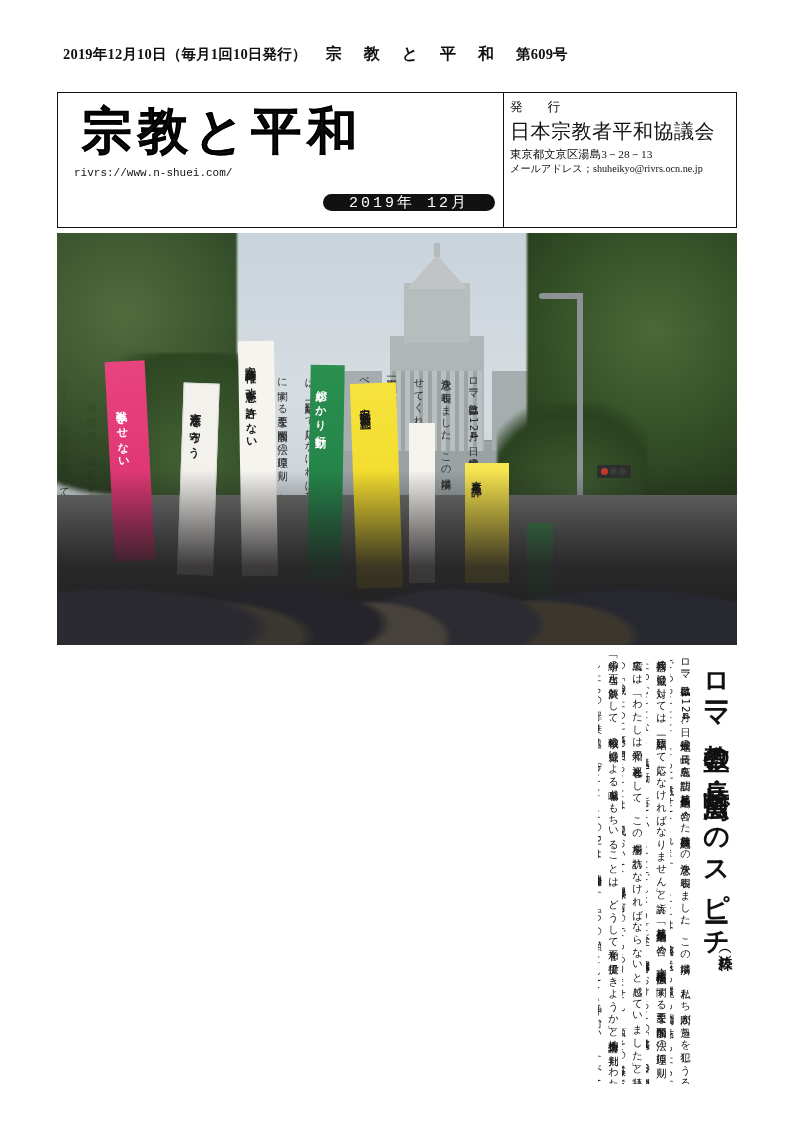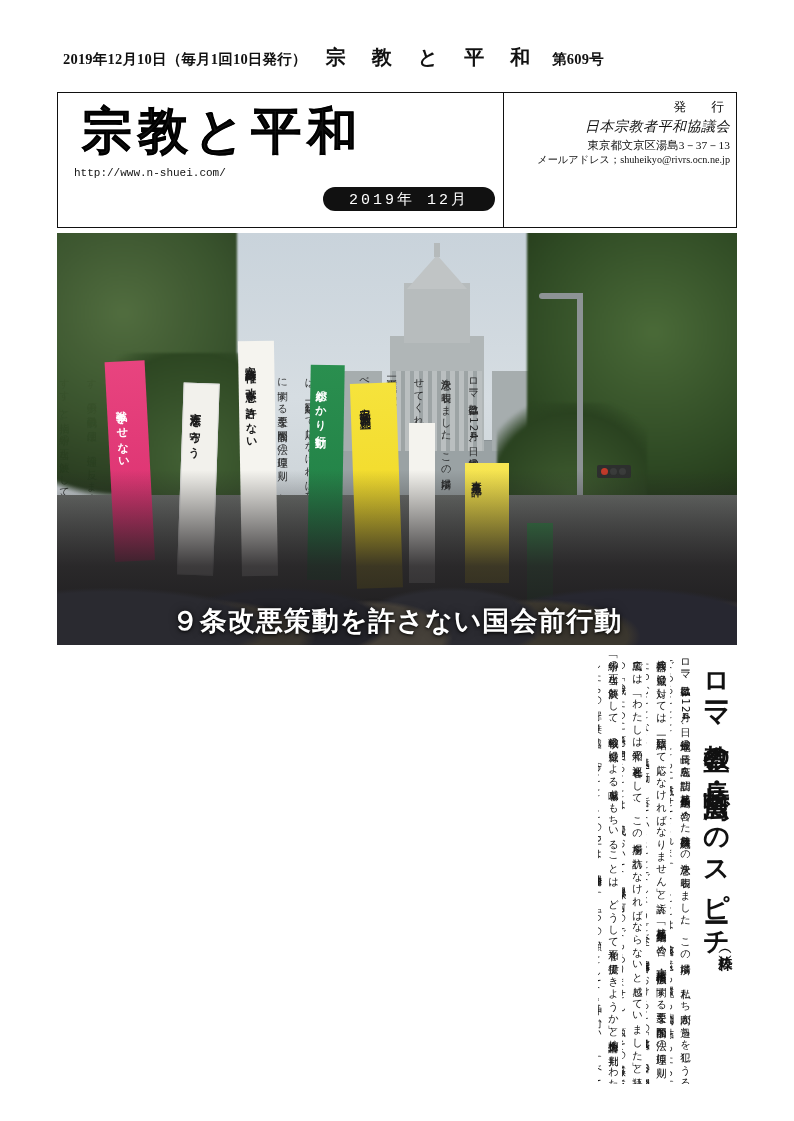--- a/index.html
+++ b/index.html
@@ -12,21 +12,21 @@
   }
   .page{position:relative;width:794px;height:1121px;box-sizing:border-box;padding:0;}
 
   
   .topline{
     position:absolute;left:47px;top:44px;width:700px;
     display:flex;align-items:baseline;gap:11px;
     font-size:14.5px;font-weight:bold;letter-spacing:0.2px;white-space:nowrap;margin-left:16px;
   }
   .topline span{margin-right:8px;}
-  .topline .big{font-size:20px;letter-spacing:3px;}
+  .topline .big{font-size:16px;letter-spacing:3px;}
 
   
   .masthead{
     position:absolute;left:57px;top:92px;width:680px;height:136px;
     border:1.6px solid #111;box-sizing:border-box;display:flex;
   }
   .mh-left{
     position:relative;flex:0 0 446px;border-right:1.6px solid #111;
     box-sizing:border-box;padding:6px 8px 4px 10px;
   }
@@ -40,31 +40,31 @@
     font-family:"Liberation Serif",serif;
     font-size:15.5px;letter-spacing:1.6px;margin-top:4px;margin-left:22px;
     white-space:nowrap;
   }
   .logo-url{
     font-family:"Liberation Mono","DejaVu Sans Mono",monospace;
     font-size:11px;margin-top:9px;margin-left:6px;
   }
   .date-badge{
     position:absolute;right:8px;bottom:16px;
-    width:172px;height:24px;border-radius:17px;background:#111;color:#fff;
+    width:172px;height:17px;border-radius:17px;background:#111;color:#fff;
     display:flex;align-items:center;justify-content:center;
     font-family:"Liberation Mono","DejaVu Sans Mono",monospace;
     font-size:15px;letter-spacing:3px;
   }
   .mh-right{
     flex:1 1 auto;box-sizing:border-box;padding:5px 6px 4px 6px;
-    text-align:right;font-size:12.2px;line-height:1.42;
+    text-align:left;font-size:12.2px;line-height:1.42;
   }
   .mh-right .hd{font-size:12.8px;letter-spacing:6px;margin-bottom:1px;}
-  .mh-right .org{font-size:14px;letter-spacing:0.5px;font-style:italic;}
+  .mh-right .org{font-size:20px;letter-spacing:0.5px;}
   .mh-right .sm{font-size:11.4px;}
   .mh-right .xsm{font-size:10.2px;}
 
   
   .photo{
     position:absolute;left:57px;top:233px;width:680px;height:412px;
     overflow:hidden;background:#9fb0bd;
   }
   .sky{position:absolute;inset:0;background:linear-gradient(#c9d3db 0%,#d6dde2 40%,#cfd6da 60%,#b9c4cb 100%);}
   .tree-l{position:absolute;left:-10px;top:-10px;width:190px;height:300px;
@@ -165,27 +165,27 @@
 
   <div class="topline">
     <span>2019年12月10日（毎月1回10日発行）</span>
     <span class="big">宗　教　と　平　和</span>
     <span>第609号</span>
   </div>
 
   <div class="masthead">
     <div class="mh-left">
       <div class="logo">宗教と平和</div>
-      <div class="logo-url">http://www.n-shuei.com/</div>
+      <div class="logo-url">rivrs://www.n-shuei.com/</div>
       <div class="date-badge">2019年 12月</div>
     </div>
     <div class="mh-right">
       <div class="hd">発　行</div>
       <div class="org">日本宗教者平和協議会</div>
-      <div class="sm">東京都文京区湯島3－37－13</div>
+      <div class="sm">東京都文京区湯島3－28－13</div>
       <div class="xsm">メールアドレス；shuheikyo@rivrs.ocn.ne.jp</div>
     </div>
   </div>
 
   <div class="photo">
     <div class="sky"></div>
     <div class="bldgR">
         <div class="w"></div>
       </div>
     <div class="diet">
@@ -242,21 +242,20 @@
     <div class="flag f-yellow">
       <div class="flag-txt" style="left:8px;top:16px;">安保法制廃止</div>
     </div>
     <div class="flag f-white3"></div>
     <div class="flag f-yellow2">
       <div class="flag-txt" style="left:6px;top:10px;font-size:10px;">東京地評</div>
     </div>
     <div class="flag f-green2"></div>
 
     <div class="crowd"></div>
-    <div class="photo-caption">９条改悪策動を許さない国会前行動</div>
   </div>
 
   <div class="article">
     <div class="headline">
       <span>ローマ教皇の長崎・広島でのスピーチ</span>
       <span class="sub">（抜粋）</span>
     </div>
     <div class="cols">
       <div class="col">ローマ教皇は11月24日、被爆地の長崎、広島を訪問し核兵器禁止条約を含めた核兵器廃絶への決意を表明しました。この場所は、私たち人間が過ちを犯しうる存在であることと、ともに意識させてくれます。…ここは、核兵器が人道にも環境にも悲劇的な結末をもたらすことの証しであり、一軍備拡張競争と資源の無駄遣いです。本来それは、人々の全人類的発展と環境の保全に使われるべきです。核兵器から解放された平和な世界。それは、すべての人々の参加が必要です。個々人、宗教団体、市民社会、核兵器保有国も、非保有国も、国際機関もそうです。</div>
       <div class="col">核兵器の脅威に対しては、一致団結して応じなければなりません」と訴え、「核兵器禁止条約を含め、核軍縮・核不拡散に関する主要な国際的な法の原理に則り、たゆむことなく、迅速に行動し、訴えていくことでしょう」と述べ、宗教指導者におけるこの「核兵器は、今日の国際的また国家的、安全保障への脅威から私たちを守ってくれるものではない。そう心に刻んでください。人道的および環境の観点から、核兵器の使用がもたらす破滅的な破壊を考えなくてはなりません」と呼びかけました。</div>

